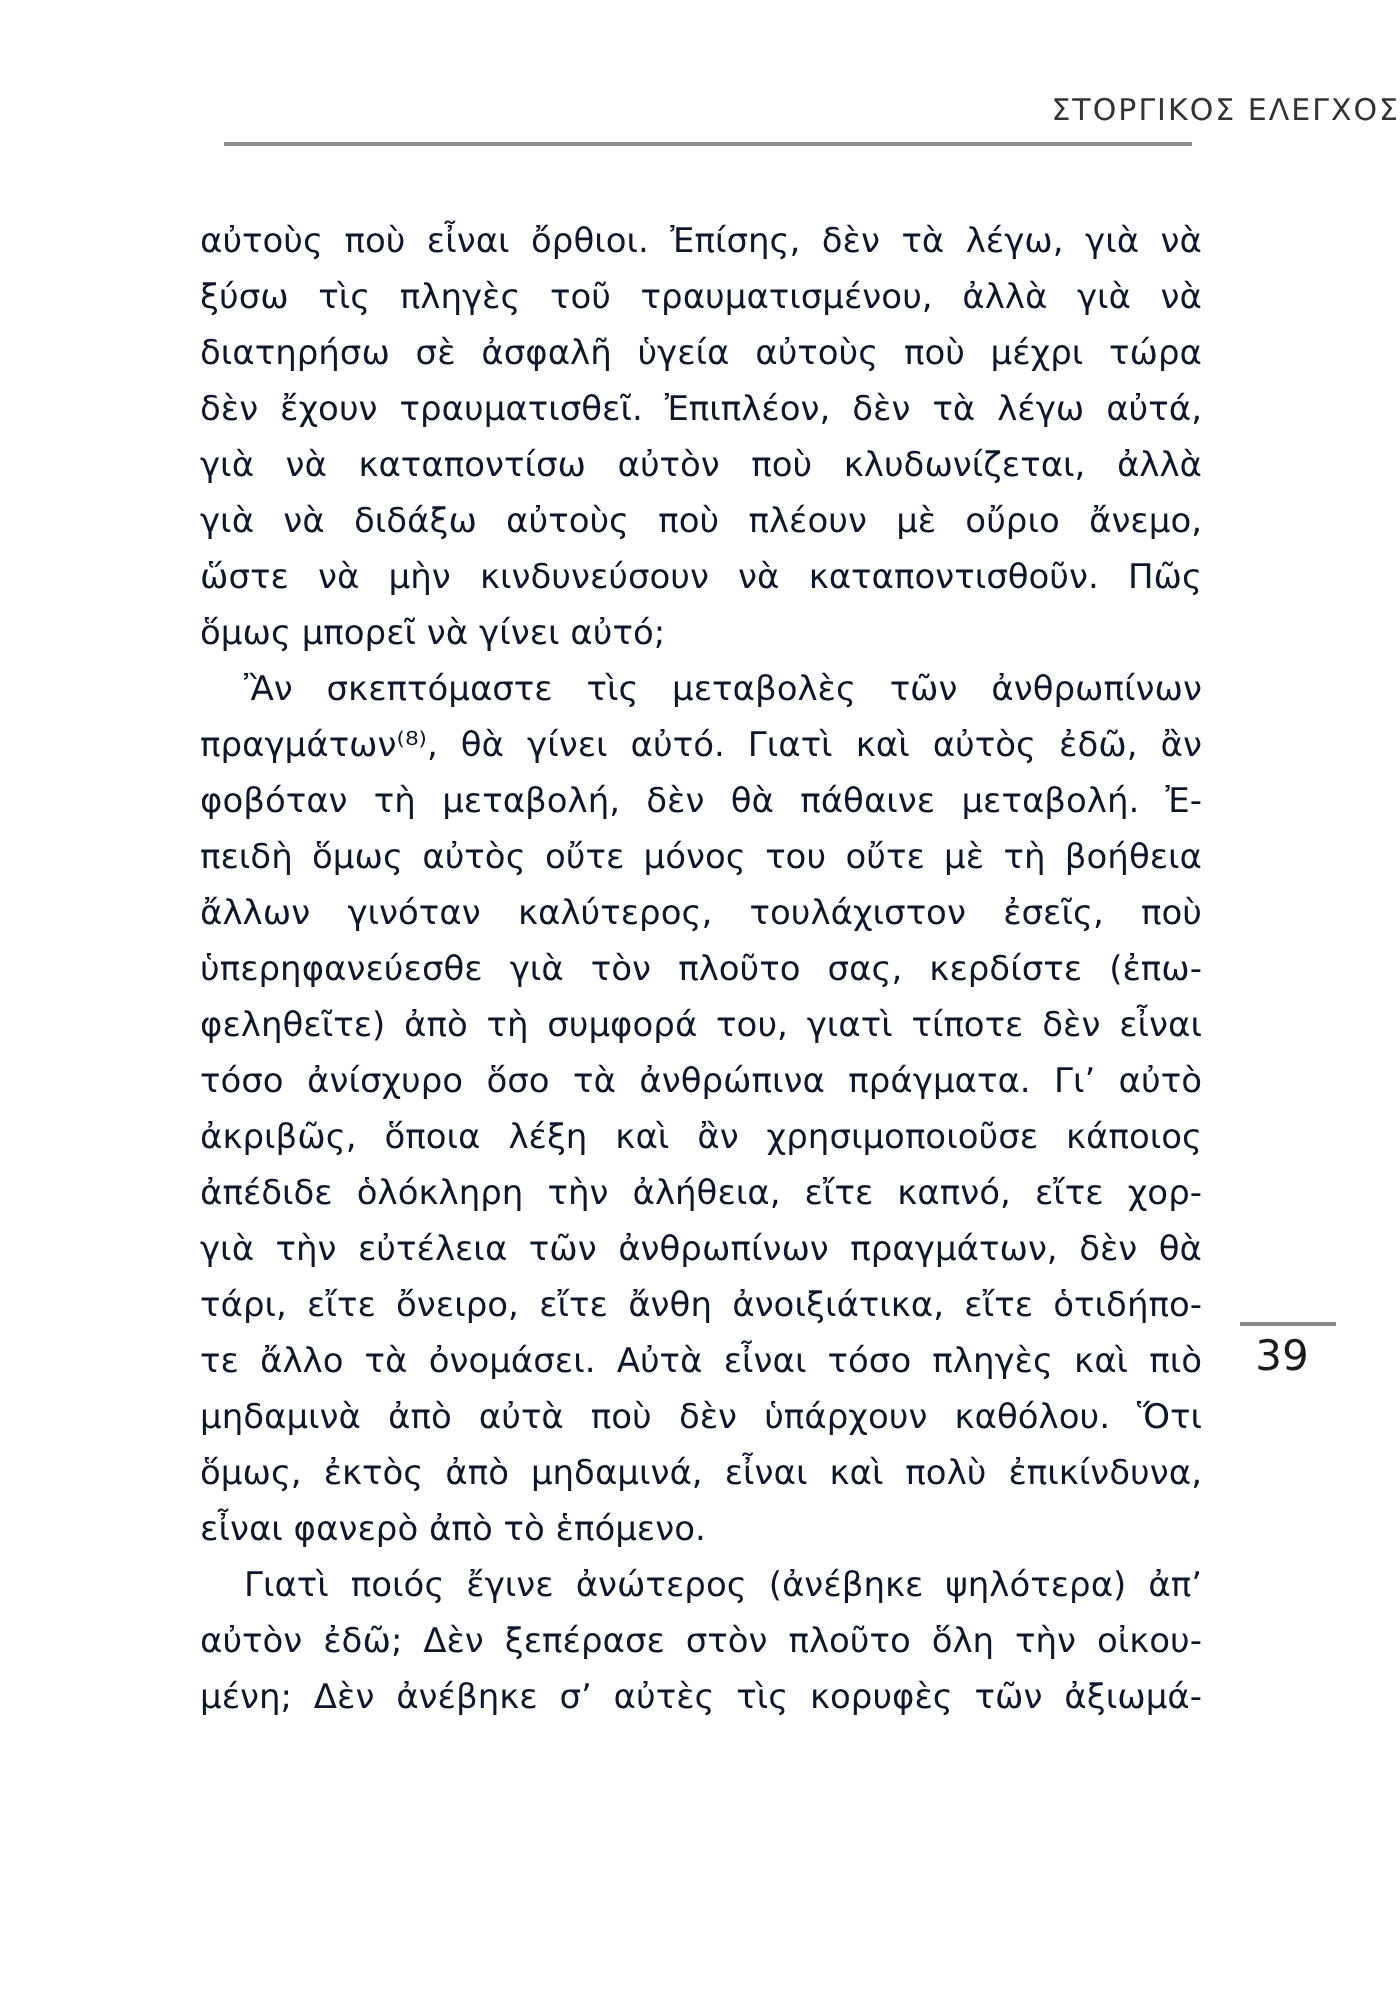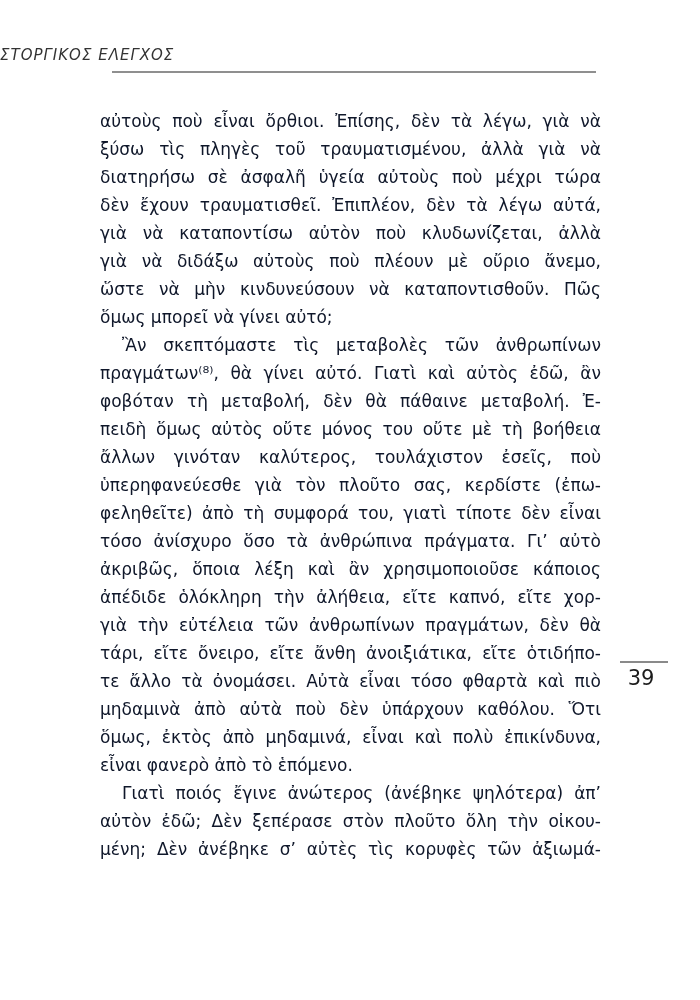--- a/index.html
+++ b/index.html
@@ -10,25 +10,24 @@
     height: 1000px;
     background: #ffffff;
     font-family: "DejaVu Sans", sans-serif;
     overflow: hidden;
   }
   .running-head {
     position: absolute;
     top: 46px;
     left: 0;
     width: 100%;
-    text-align: left;
+    text-align: right;
     font-size: 15px;
     letter-spacing: 1px;
     color: #333333;
-    font-style: italic;
   }
   .header-rule {
     position: absolute;
     top: 71px;
     left: 112px;
     width: 484px;
     height: 2px;
     background: #8f8f8f;
   }
   .text-block {
@@ -99,21 +98,21 @@
         <div class="line">φοβόταν τὴ μεταβολή, δὲν θὰ πάθαινε μεταβολή. Ἐ-</div>
         <div class="line">πειδὴ ὅμως αὐτὸς οὔτε μόνος του οὔτε μὲ τὴ βοήθεια</div>
         <div class="line">ἄλλων γινόταν καλύτερος, τουλάχιστον ἐσεῖς, ποὺ</div>
         <div class="line">ὑπερηφανεύεσθε γιὰ τὸν πλοῦτο σας, κερδίστε (ἐπω-</div>
         <div class="line">φεληθεῖτε) ἀπὸ τὴ συμφορά του, γιατὶ τίποτε δὲν εἶναι</div>
         <div class="line">τόσο ἀνίσχυρο ὅσο τὰ ἀνθρώπινα πράγματα. Γι’ αὐτὸ</div>
         <div class="line">ἀκριβῶς, ὅποια λέξη καὶ ἂν χρησιμοποιοῦσε κάποιος</div>
         <div class="line">ἀπέδιδε ὁλόκληρη τὴν ἀλήθεια, εἴτε καπνό, εἴτε χορ-</div>
         <div class="line">γιὰ τὴν εὐτέλεια τῶν ἀνθρωπίνων πραγμάτων, δὲν θὰ</div>
         <div class="line">τάρι, εἴτε ὄνειρο, εἴτε ἄνθη ἀνοιξιάτικα, εἴτε ὁτιδήπο-</div>
-        <div class="line">τε ἄλλο τὰ ὀνομάσει. Αὐτὰ εἶναι τόσο φθαρτὰ καὶ πιὸ</div>
+        <div class="line">τε ἄλλο τὰ ὀνομάσει. Αὐτὰ εἶναι τόσο πληγὲς καὶ πιὸ</div>
         <div class="line">μηδαμινὰ ἀπὸ αὐτὰ ποὺ δὲν ὑπάρχουν καθόλου. Ὅτι</div>
         <div class="line">ὅμως, ἐκτὸς ἀπὸ μηδαμινά, εἶναι καὶ πολὺ ἐπικίνδυνα,</div>
         <div class="line final">εἶναι φανερὸ ἀπὸ τὸ ἑπόμενο.</div>
       </div>
       <div class="para">
         <div class="line indent">Γιατὶ ποιός ἔγινε ἀνώτερος (ἀνέβηκε ψηλότερα) ἀπ’</div>
         <div class="line">αὐτὸν ἐδῶ; Δὲν ξεπέρασε στὸν πλοῦτο ὅλη τὴν οἰκου-</div>
         <div class="line">μένη; Δὲν ἀνέβηκε σ’ αὐτὲς τὶς κορυφὲς τῶν ἀξιωμά-</div>
       </div>
     </div>

